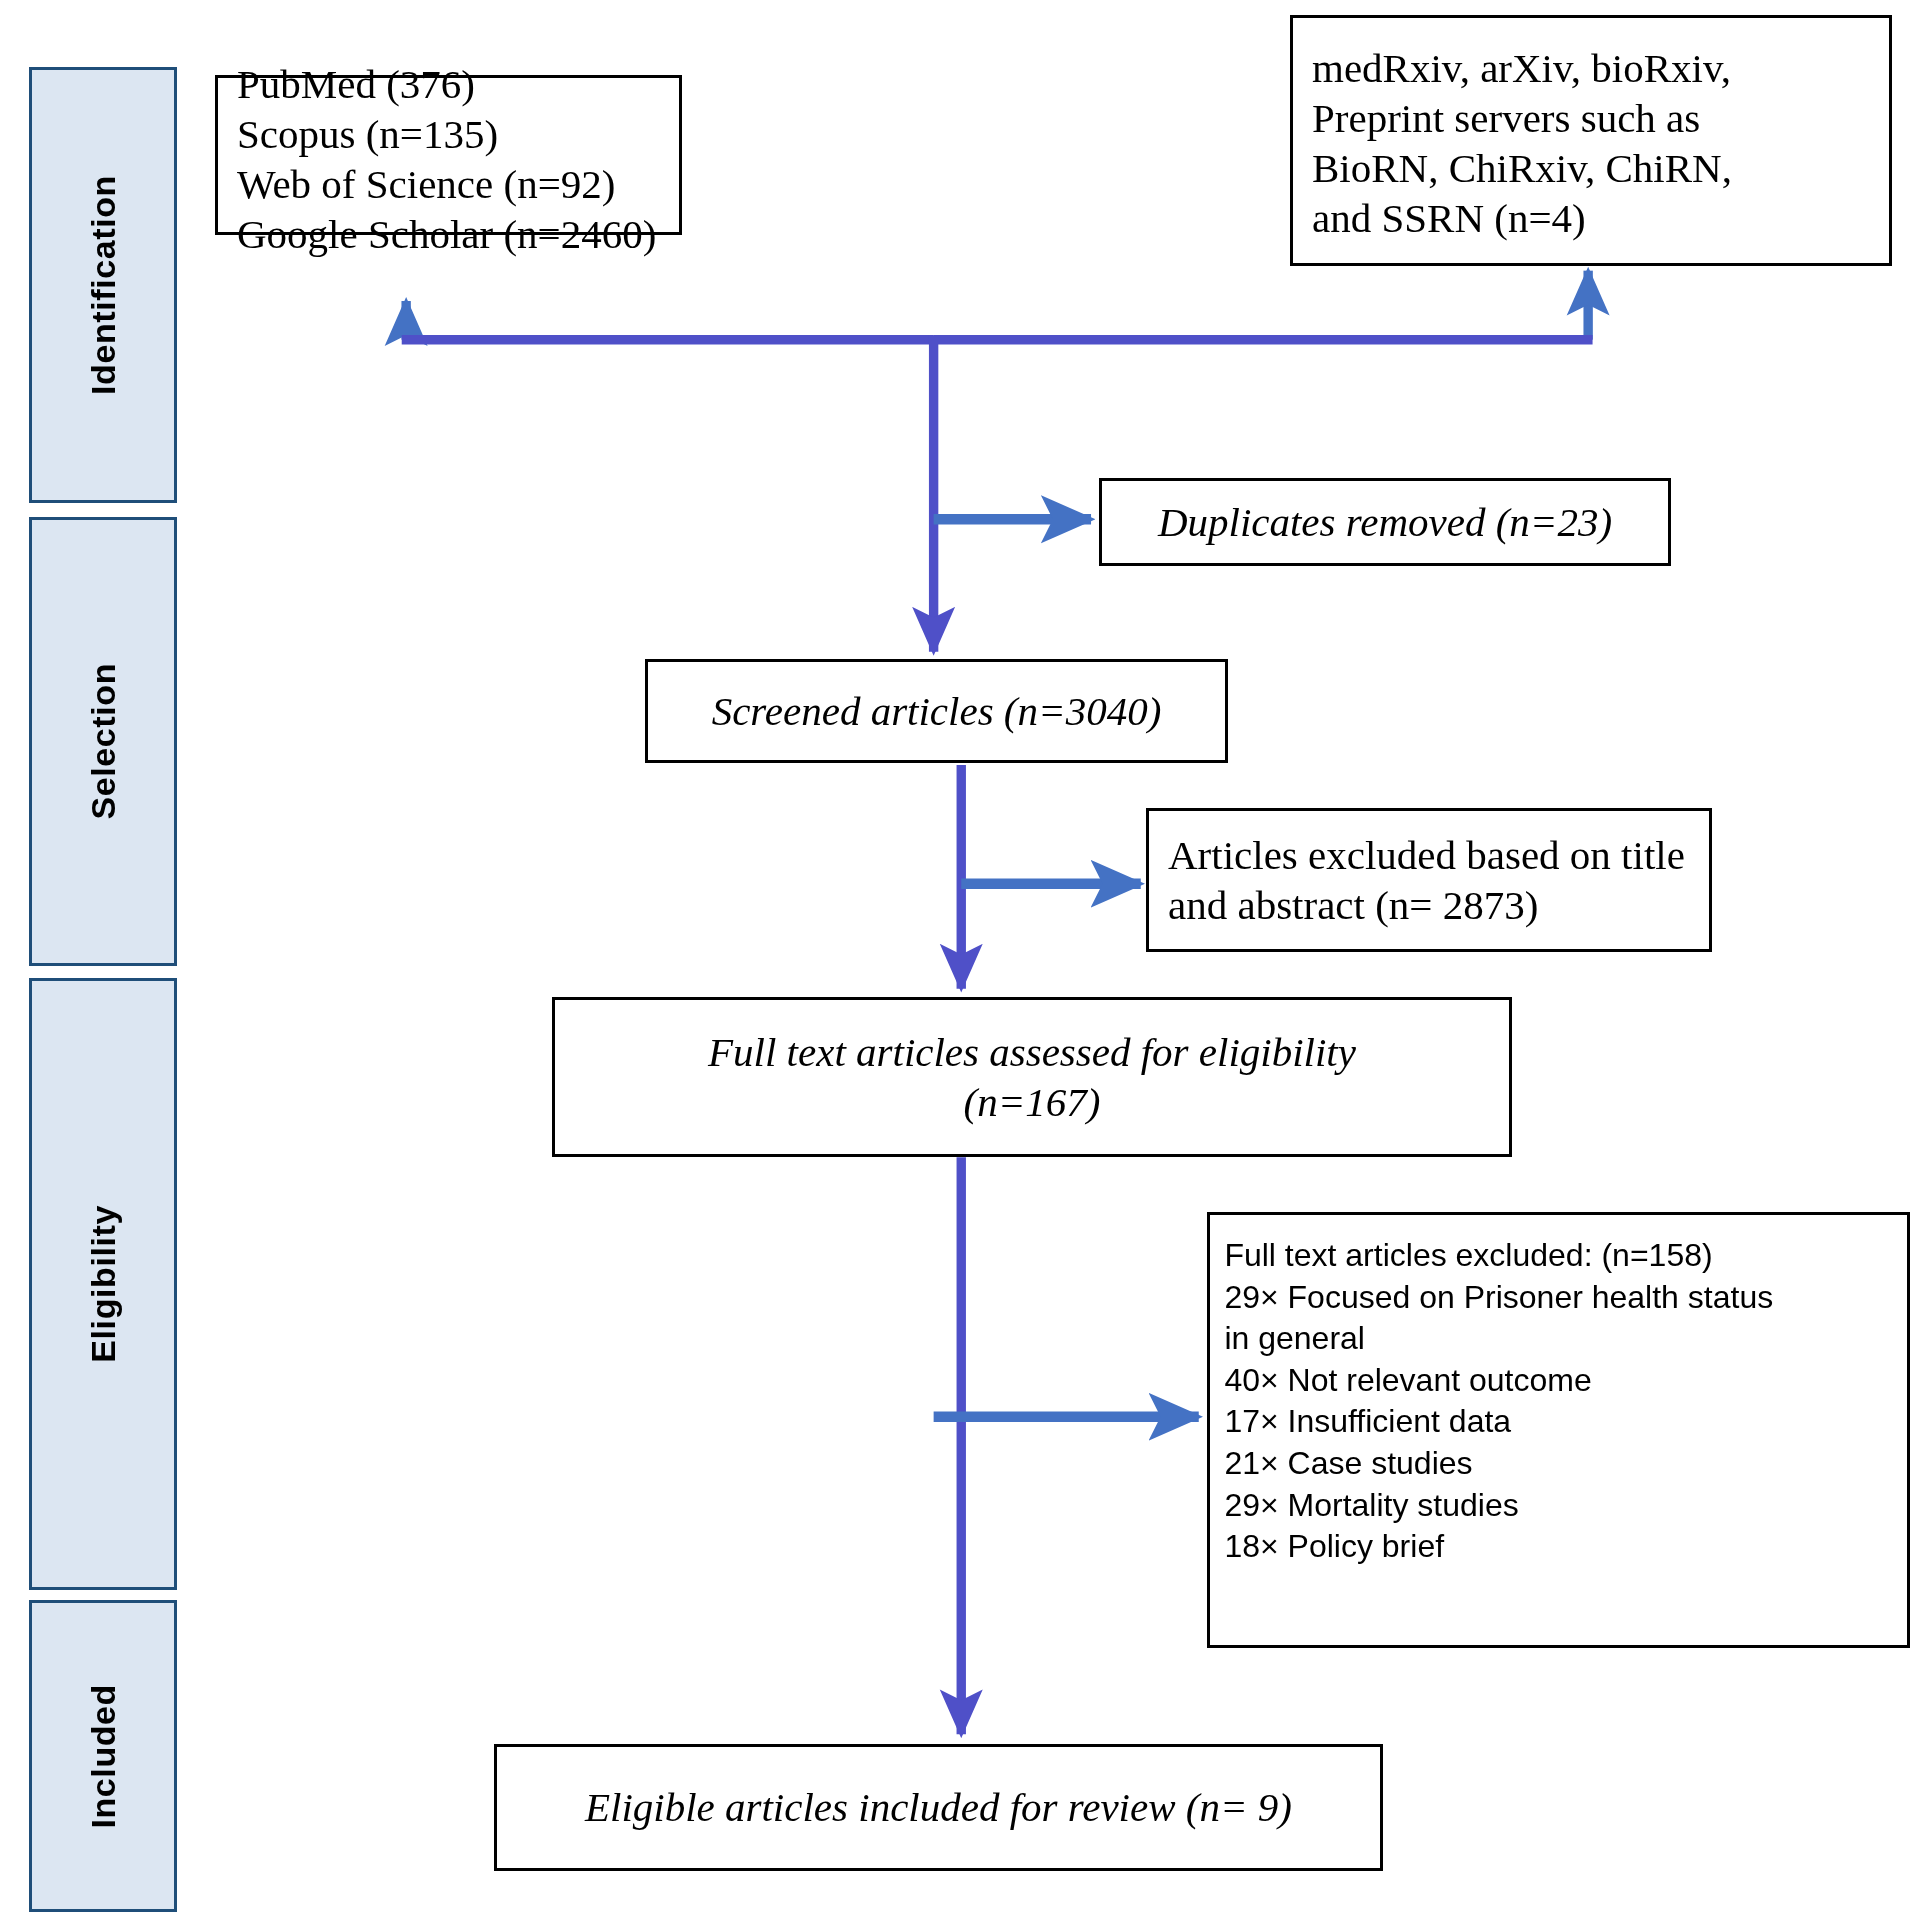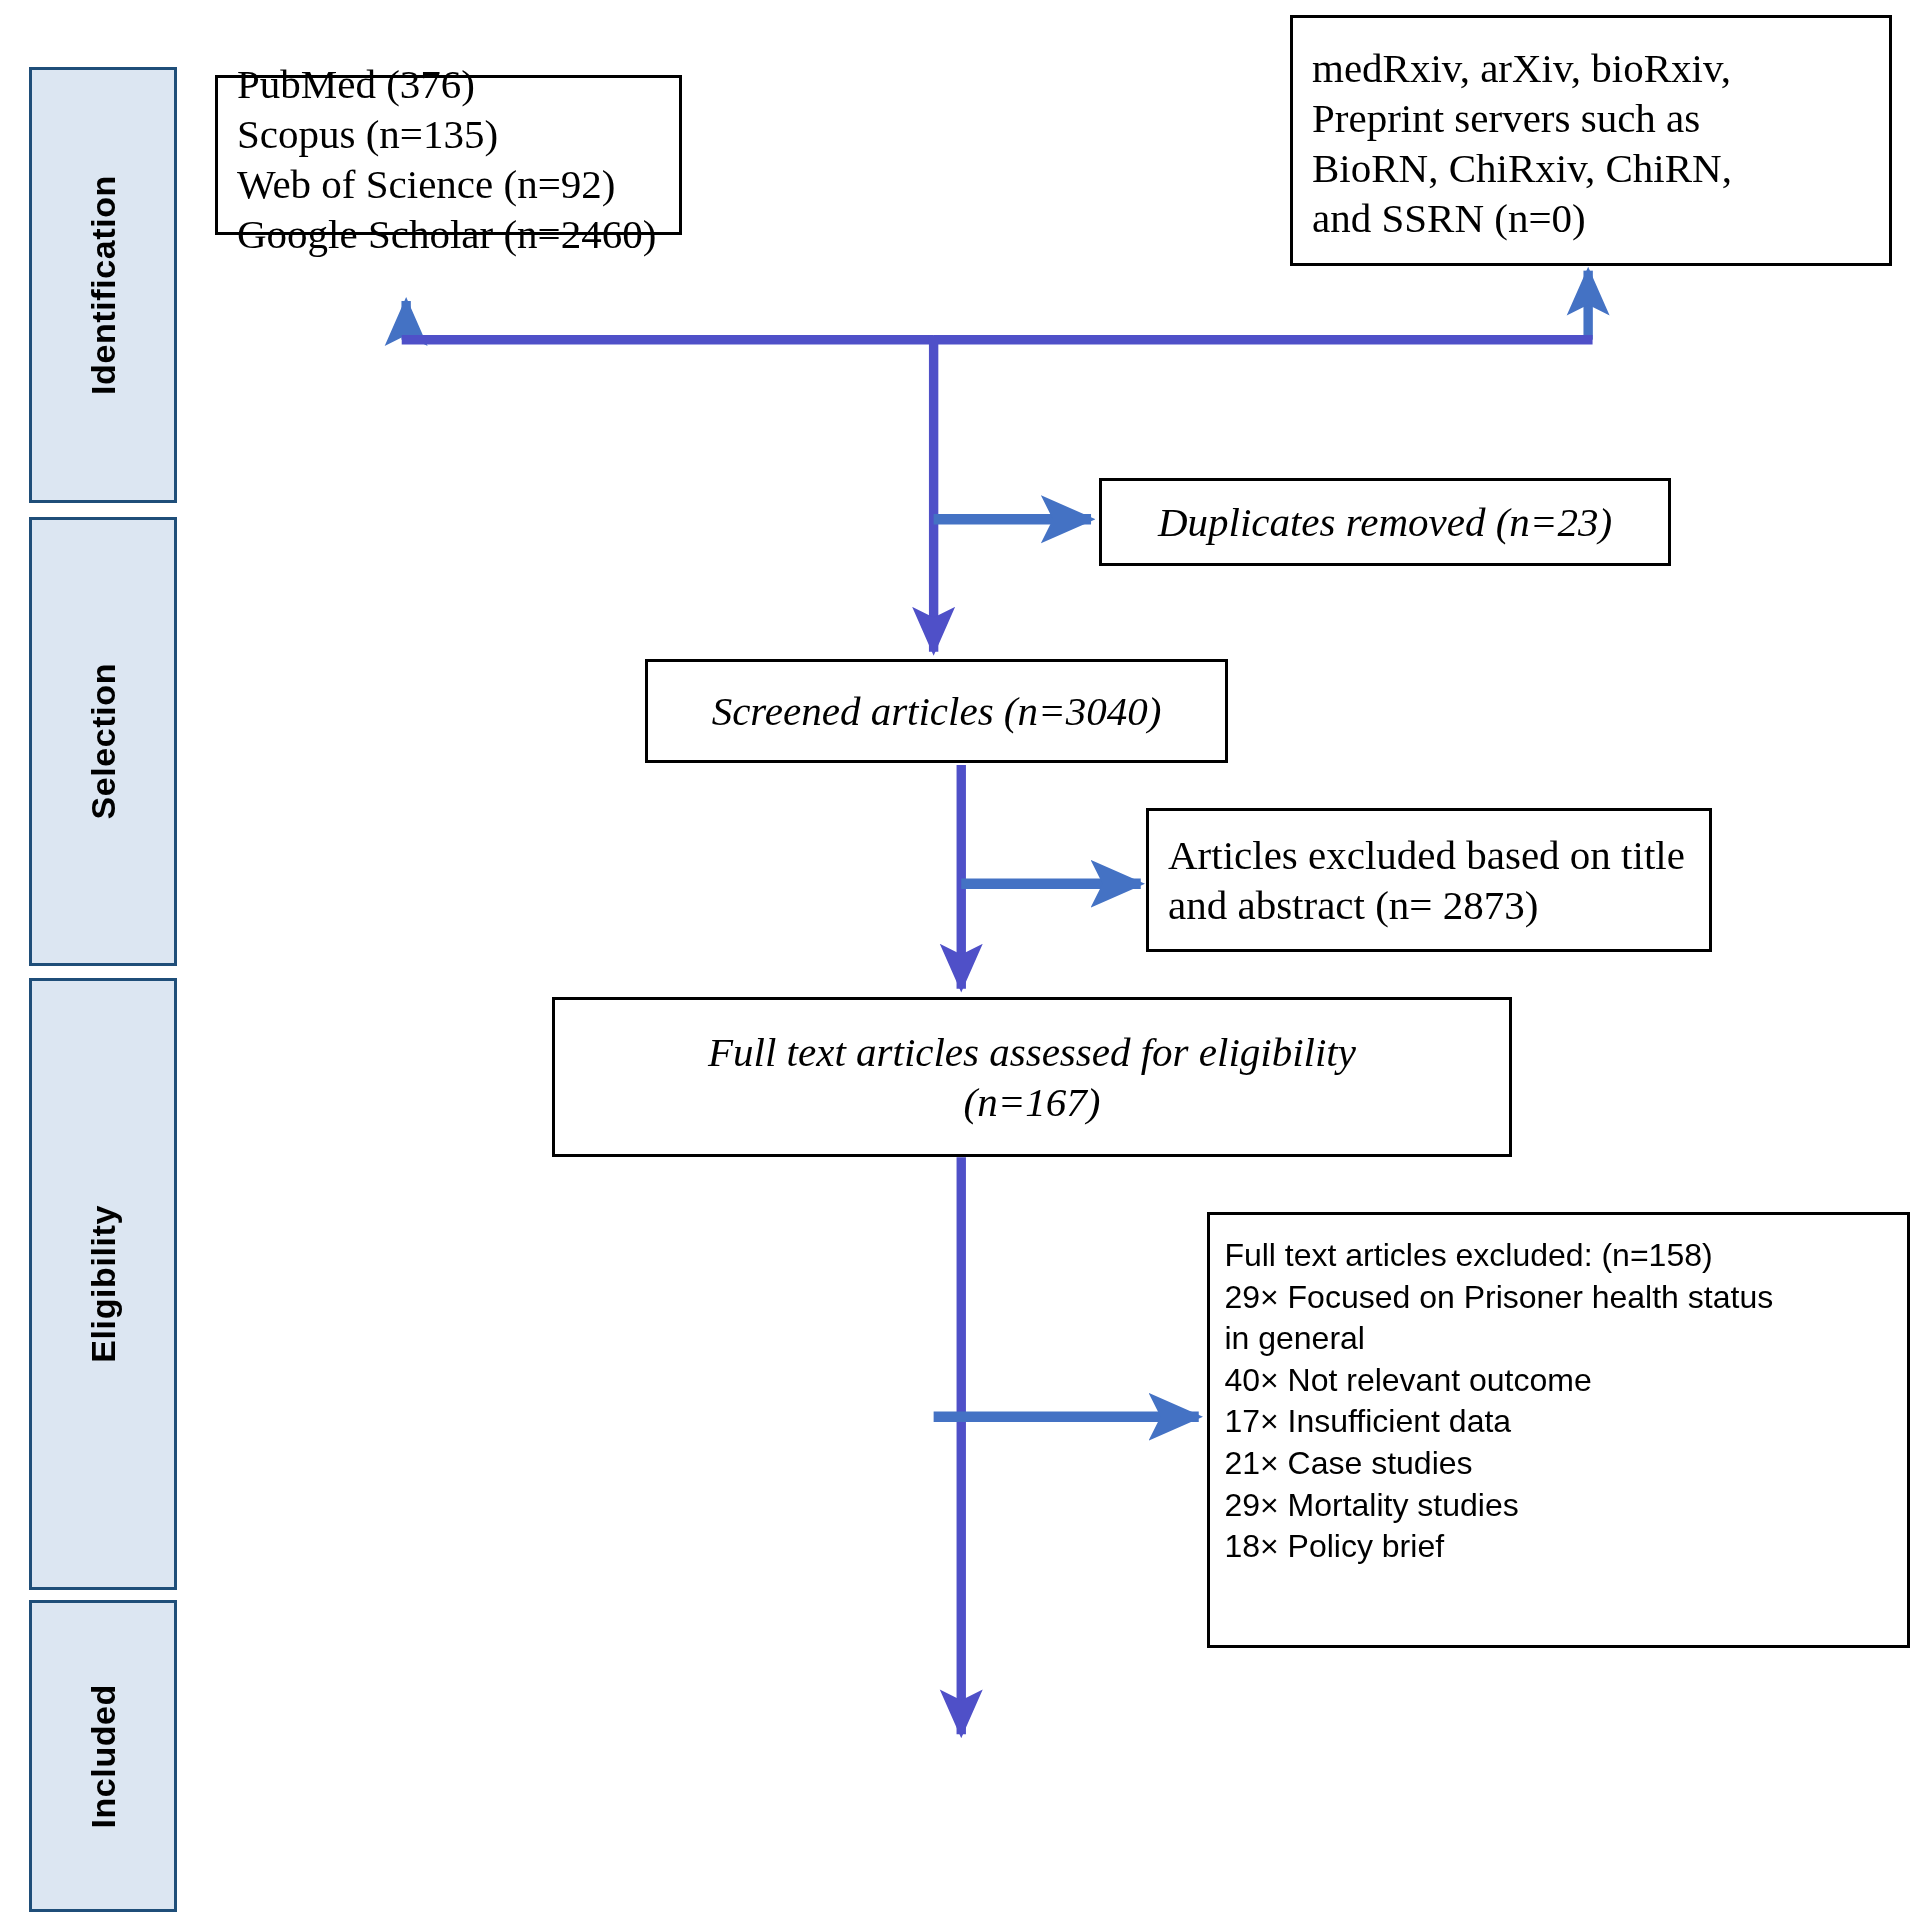--- a/index.html
+++ b/index.html
@@ -136,21 +136,21 @@
     <div class="line">PubMed (376)</div>
     <div class="line">Scopus (n=135)</div>
     <div class="line">Web of Science (n=92)</div>
     <div class="line">Google Scholar (n=2460)</div>
   </div>
 
   <div class="box pad-left" style="left:1290px; top:15px; width:602px; height:251px; padding-top:5.5px;">
     <div class="line">medRxiv, arXiv, bioRxiv,</div>
     <div class="line">Preprint servers such as</div>
     <div class="line">BioRN, ChiRxiv, ChiRN,</div>
-    <div class="line">and SSRN (n=0)</div>
+    <div class="line">and SSRN (n=4)</div>
   </div>
 
   <div class="box centered" style="left:1099px; top:478px; width:572px; height:88px;">
     <div class="line">Duplicates removed (n=23)</div>
   </div>
 
   <div class="box centered" style="left:645px; top:659px; width:583px; height:104px;">
     <div class="line">Screened articles (n=3040)</div>
   </div>
 
@@ -168,15 +168,18 @@
     <div class="line">Full text articles excluded: (n=158)</div>
     <div class="line">29× Focused on Prisoner health status</div>
     <div class="line">in general</div>
     <div class="line">40× Not relevant outcome</div>
     <div class="line">17× Insufficient data</div>
     <div class="line">21× Case studies</div>
     <div class="line">29× Mortality studies</div>
     <div class="line">18× Policy brief</div>
   </div>
 
+  <div class="box centered" style="left:494px; top:1744px; width:889px; height:127px;">
+    <div class="line">Eligible articles included for review (n= 9)</div>
+  </div>
 
 </div>
 
 
 </body></html>

